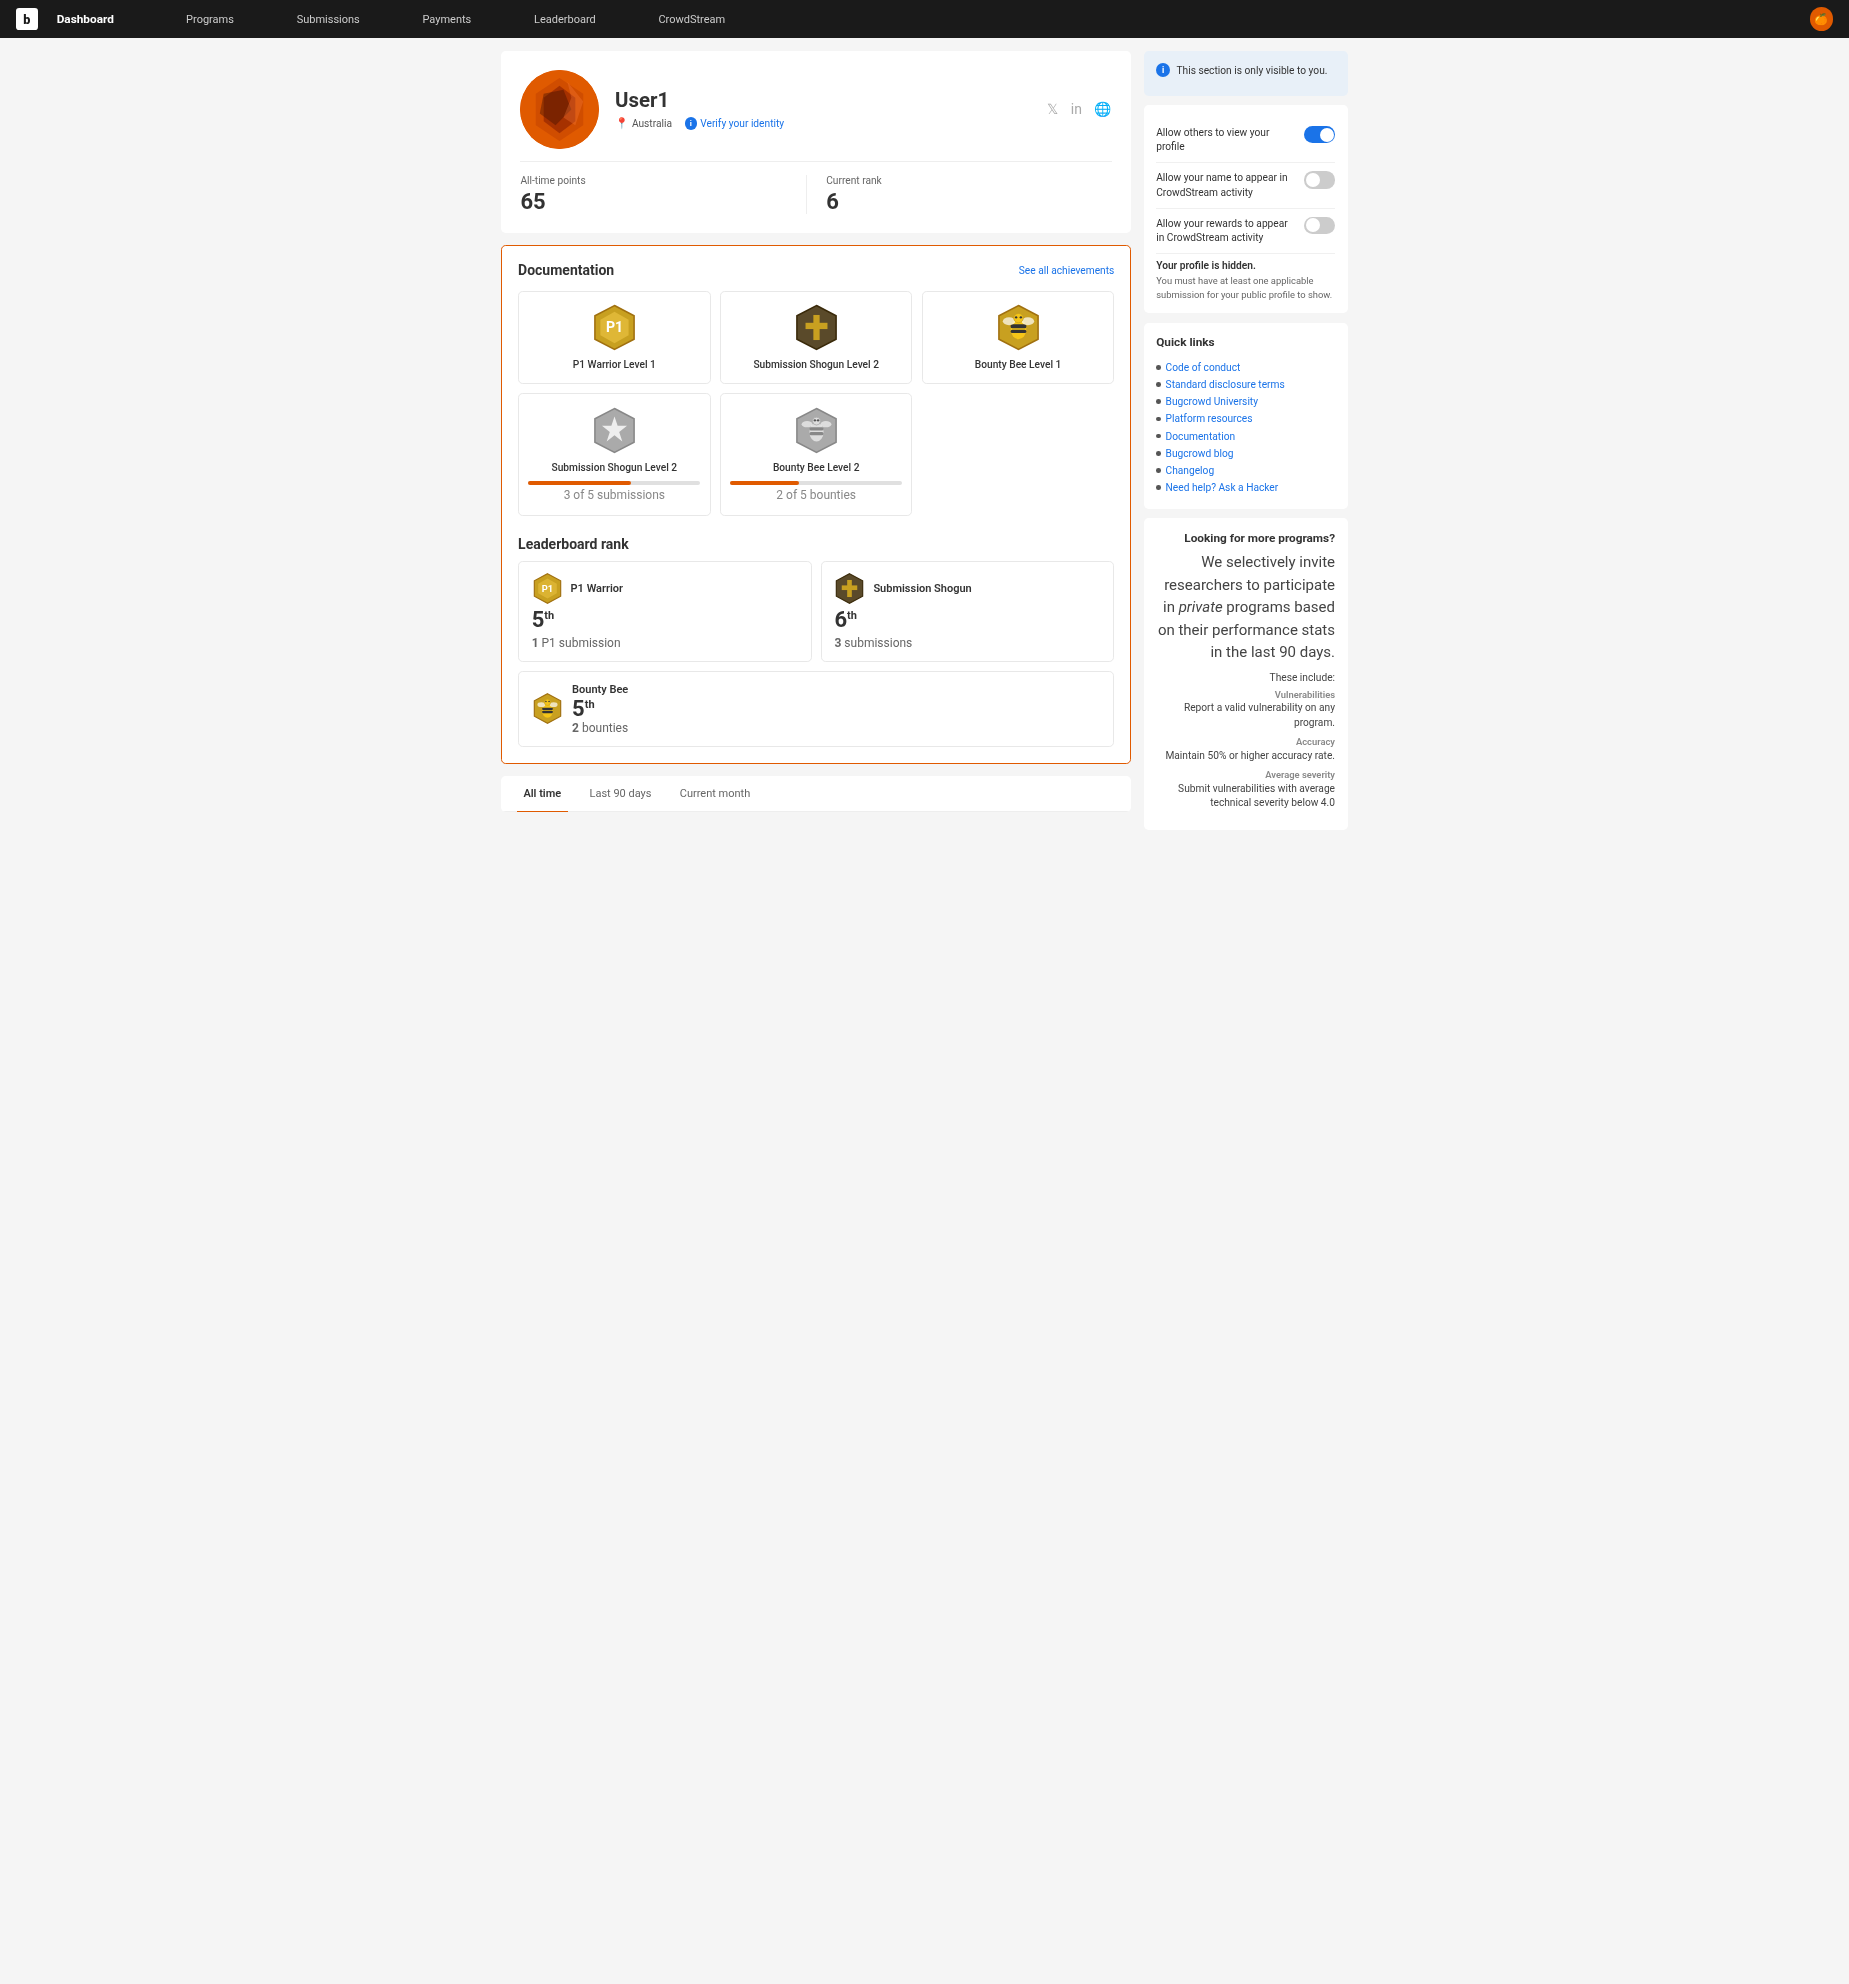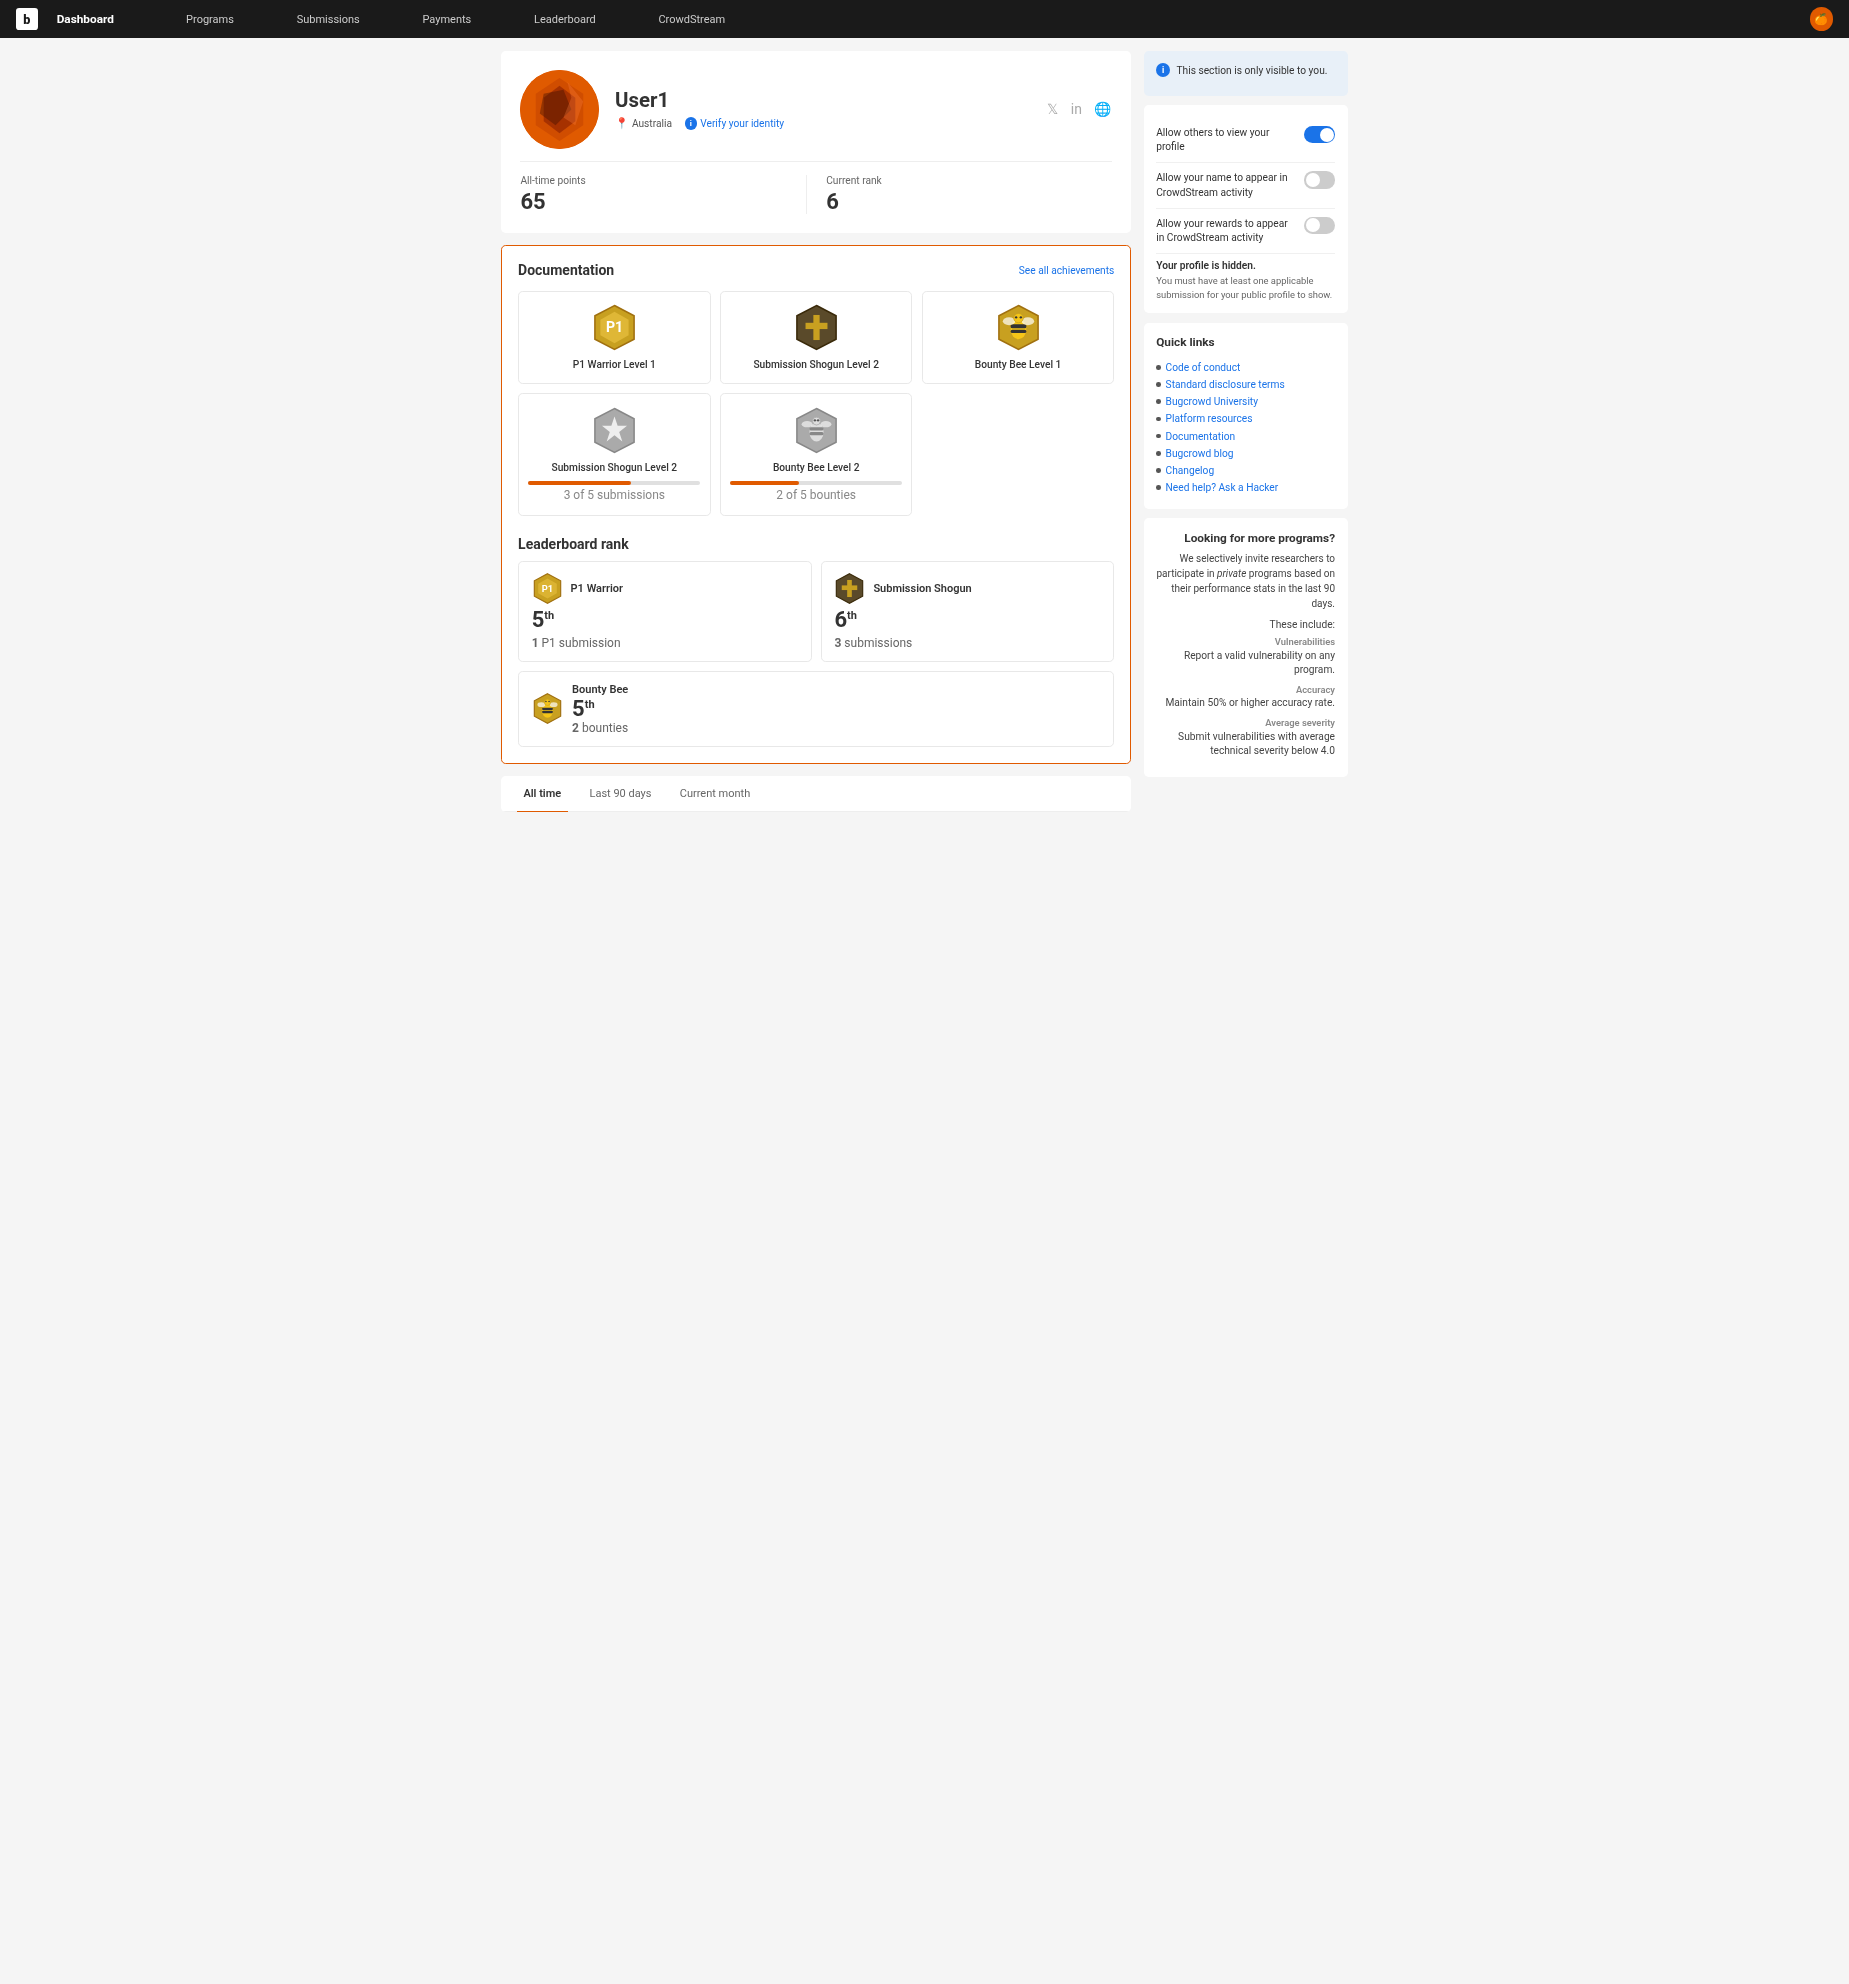--- a/index.html
+++ b/index.html
@@ -192,21 +192,21 @@
     .quicklink-bullet { width: 4.7px; height: 4.7px; border-radius: 50%; background: #555; flex-shrink: 0; }
     .quicklink-text { font-size: 10.2px; color: #1a73e8; cursor: pointer; }
 
     .side-programs-card {
       background: white;
       border-radius: 4.7px;
       padding: 12.6px;
       text-align: right;
     }
     .programs-title { font-size: 11.8px; font-weight: 700; margin-bottom: 6.3px; }
-    .programs-desc { font-size: 10px; color: #444; line-height: 1.5; margin-bottom: 7.9px; }
+    .programs-desc { font-size: 15px; color: #444; line-height: 1.5; margin-bottom: 7.9px; }
     .programs-desc em { font-style: italic; }
     .programs-include { font-size: 10.2px; color: #444; margin-bottom: 6.3px; }
     .criteria-section { margin-bottom: 6.3px; }
     .criteria-label { font-size: 9.4px; color: #888; font-weight: 600; margin-bottom: 1.6px; }
     .criteria-desc { font-size: 10.2px; color: #444; line-height: 1.4; }
   </style>
 </head>
 <body>
 
 <nav class="navbar">

